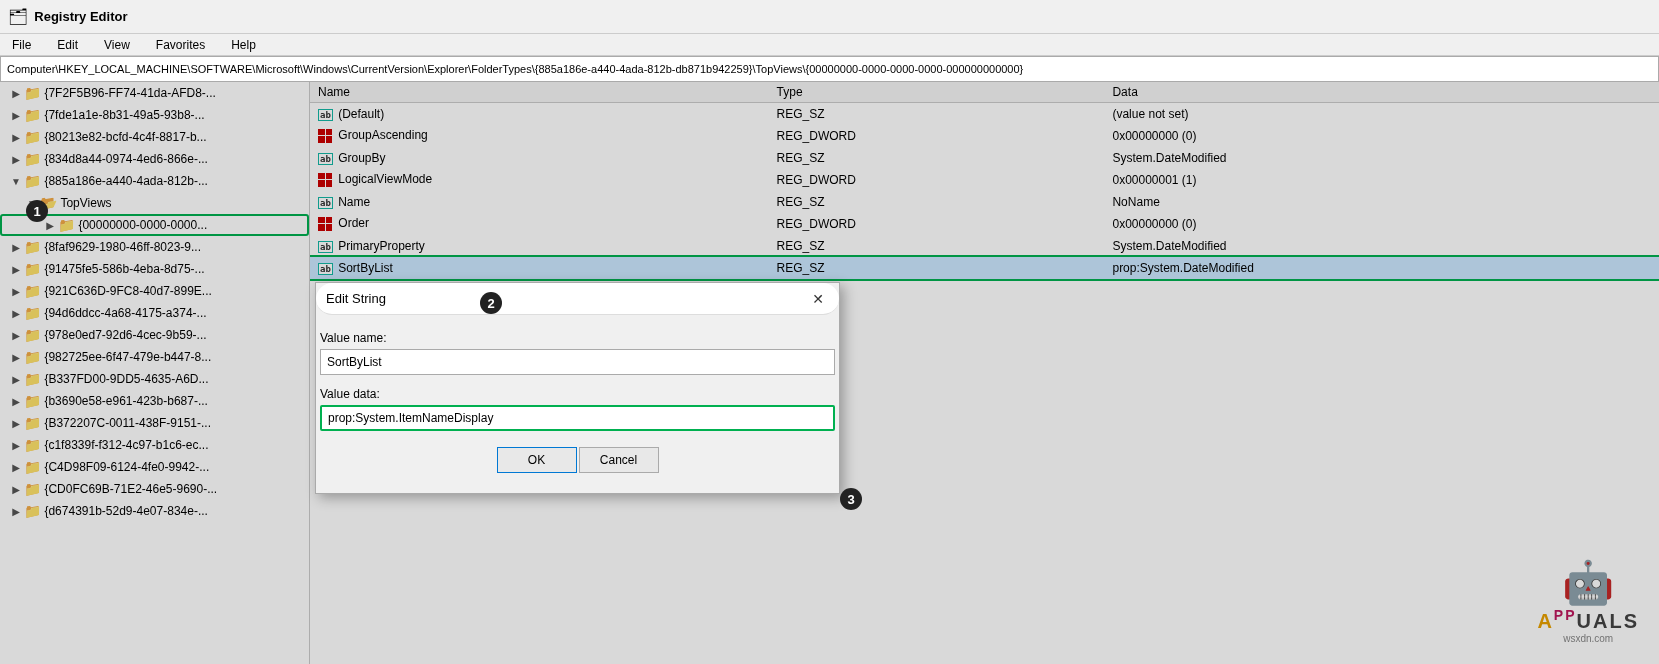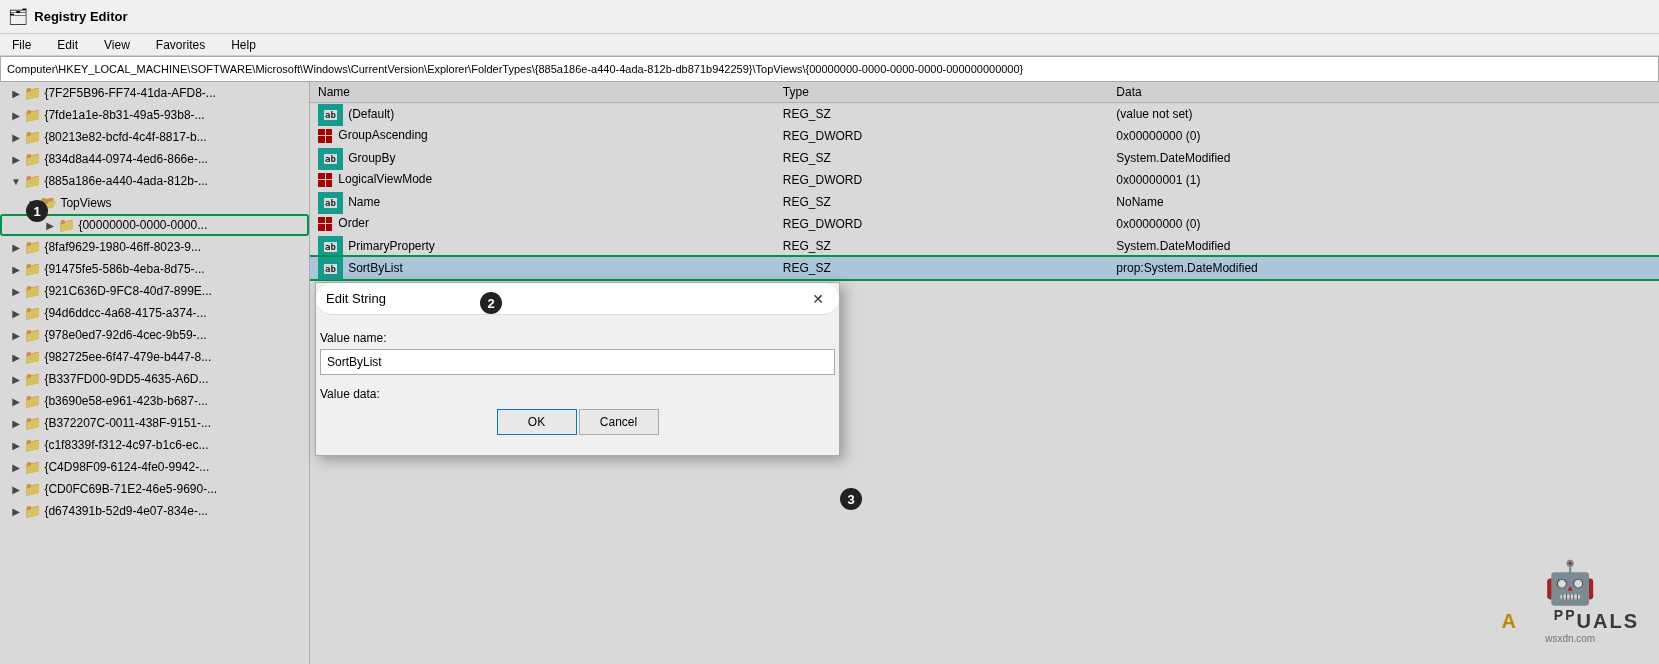--- a/index.html
+++ b/index.html
@@ -56,21 +56,21 @@
       flex: 1; background: #fff; overflow: auto;
     }
     #values-table { width: 100%; border-collapse: collapse; }
     #values-table th {
       text-align: left; padding: 3px 8px; background: #f5f5f5;
       border-bottom: 1px solid #ccc; font-weight: normal; font-size: 12px;
       position: sticky; top: 0; z-index: 1;
     }
     #values-table td { padding: 2px 8px; font-size: 12px; height: 22px; vertical-align: middle; }
     .ab-icon {
-      background: #fff; border: 6px solid #14b8a6; font-size: 9px; padding: 0 1px;
+      background: #fff; border: 1px solid #14b8a6; font-size: 9px; padding: 0 1px;
       font-family: monospace; color: #333; font-weight: bold; margin-right: 2px;
     }
 
     
     #overlay {
       position: absolute; top: 0; left: 0; right: 0; bottom: 0;
       background: rgba(0,0,0,0.15); z-index: 10;
       display: flex; align-items: flex-start; justify-content: flex-start;
     }
     #dialog {
@@ -383,33 +383,34 @@
       <div id="dialog-titlebar">
         <span class="dialog-title">Edit String</span>
         <div id="dialog-close">
           <span>✕</span>
         </div>
       </div>
       <div id="dialog-body">
         <div class="field-label">Value name:</div>
         <input class="field-input" type="text" readonly="" value="SortByList" style="">
         <div class="field-label">Value data:</div>
+        <input class="field-input highlighted" type="text" id="value-data-field" value="prop:System.ItemNameDisplay" style="">
         <div id="dialog-buttons">
           <button class="dialog-btn primary">OK</button>
           <button class="dialog-btn">Cancel</button>
         </div>
       </div>
     </div>
   </div>
 
   <div class="circle-num" style="top: 406px; left: 840px; z-index: 30;">
     <span>3</span>
   </div>
 
   <div id="appuals-logo">
     <div style="font-size:42px;">🤖</div>
     <div style="font-size:20px; font-weight:bold; color:#444; letter-spacing:2px;">
-      <span style="color:#e8a000;">A</span><span style="color:#404040; font-size:14px; vertical-align: super; margin-left: 36px;">PP</span><span>UALS</span>
+      <span style="color:#e8a000;">A</span><span style="color:#be185d; font-size:14px; vertical-align: super;">PP</span><span>UALS</span>
     </div>
     <div style="font-size:10px; color:#888;">wsxdn.com</div>
   </div>
 
 </div>
 
 </body></html>

